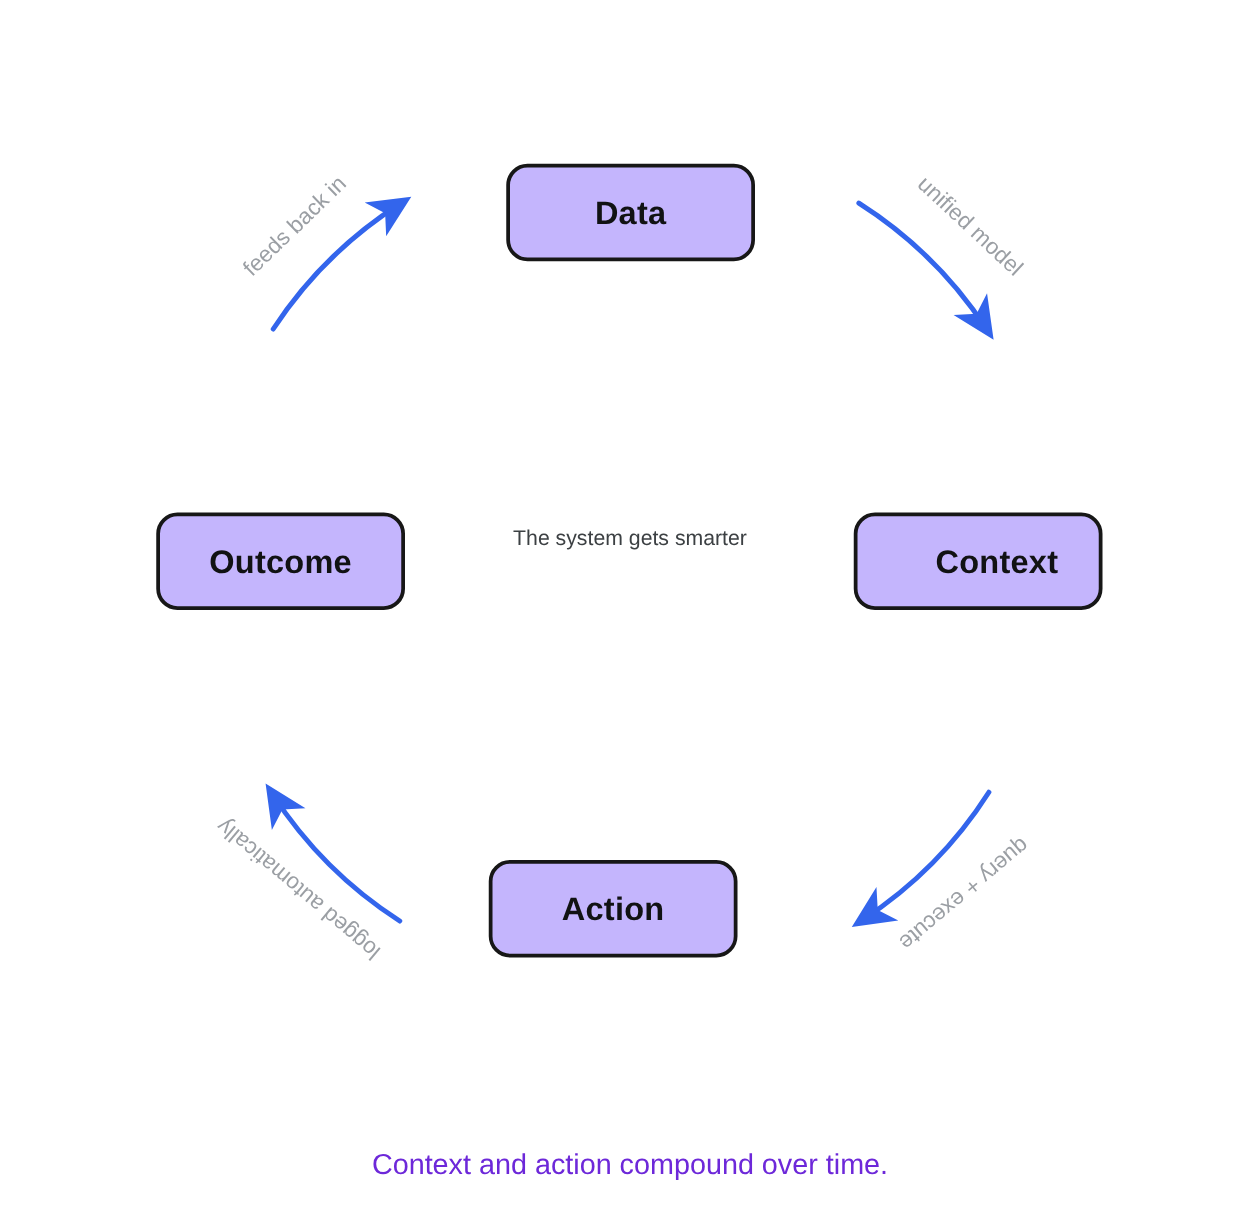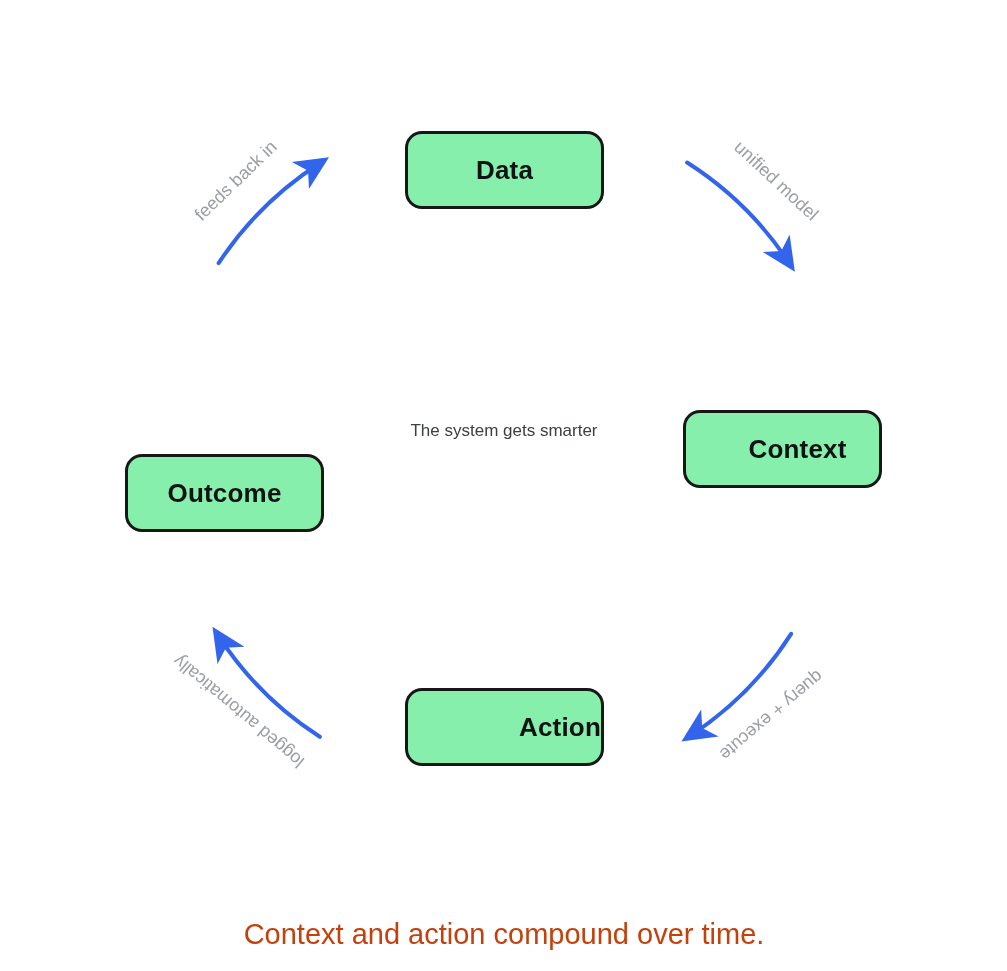--- a/index.html
+++ b/index.html
@@ -26,33 +26,33 @@
     height: 971px;
     pointer-events: none;
   }
   .node {
     position: absolute;
     width: 199px;
     height: 78px;
     box-sizing: border-box;
     border: 3px solid #171717;
     border-radius: 17px;
-    background: #86efac;
+    background: #c4b5fd;
     display: flex;
     align-items: center;
     justify-content: center;
     font-weight: 700;
     font-size: 26px;
     color: #111213;
     letter-spacing: 0.2px;
   }
   .node-data    { left: 405px; top: 131px; }
   .node-context { left: 683px; top: 410px; padding-left: 30px; }
-  .node-action  { left: 405px; top: 688px; justify-content: flex-end; }
-  .node-outcome { left: 125px; top: 410px; margin-top: 44px; }
+  .node-action  { left: 391px; top: 688px; }
+  .node-outcome { left: 125px; top: 410px; }
 
   .edge-label {
     position: absolute;
     color: #9b9fa4;
     font-size: 18px;
     white-space: nowrap;
     transform-origin: center center;
   }
   .edge-label-feeds   { left: 236px; top: 181px; transform: translate(-50%,-50%) rotate(-44deg); }
   .edge-label-unified { left: 776px; top: 181px; transform: translate(-50%,-50%) rotate(43deg); }
@@ -68,22 +68,22 @@
     font-size: 17px;
     line-height: 39px;
     color: #3c4043;
     white-space: nowrap;
   }
   .caption {
     position: absolute;
     left: 504px;
     top: 918px;
     transform: translateX(-50%);
-    font-size: 29px;
-    color: #c2410c;
+    font-size: 23px;
+    color: #6d28d9;
     white-space: nowrap;
   }
 </style>
 </head>
 <body>
 
 <div class="canvas">
 
   <svg class="arrows" viewBox="0 0 1007 971" xmlns="http://www.w3.org/2000/svg">
     <defs>

